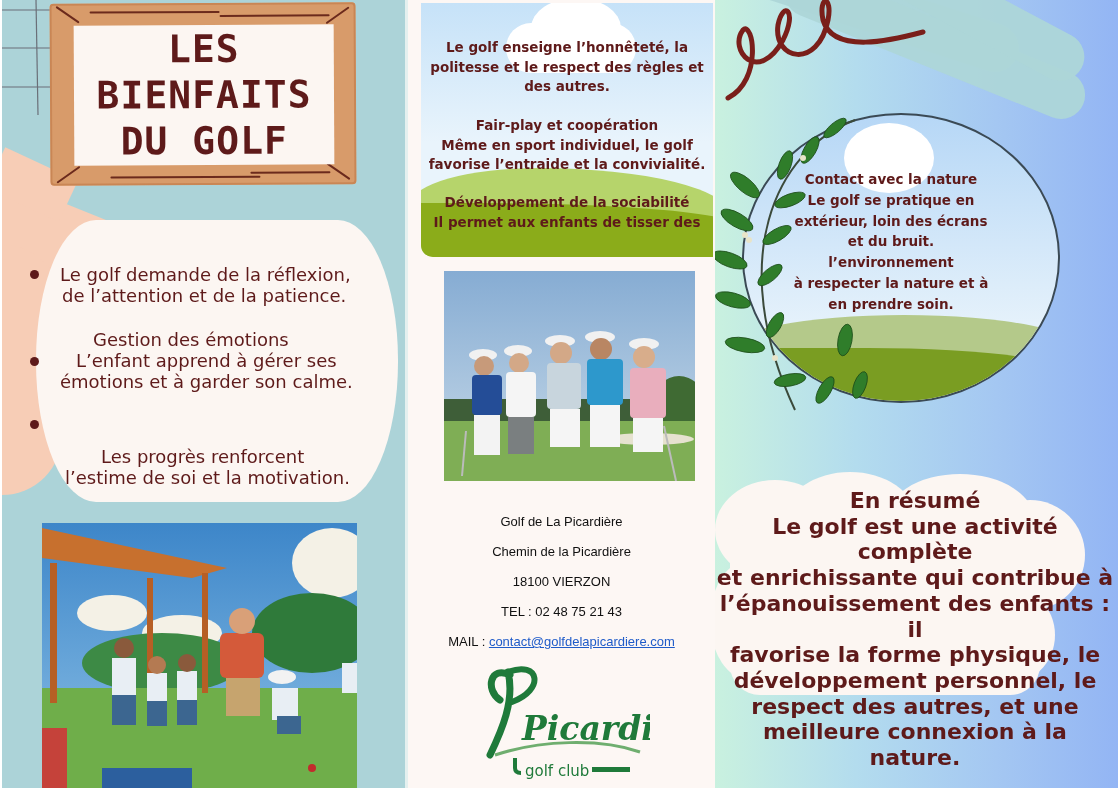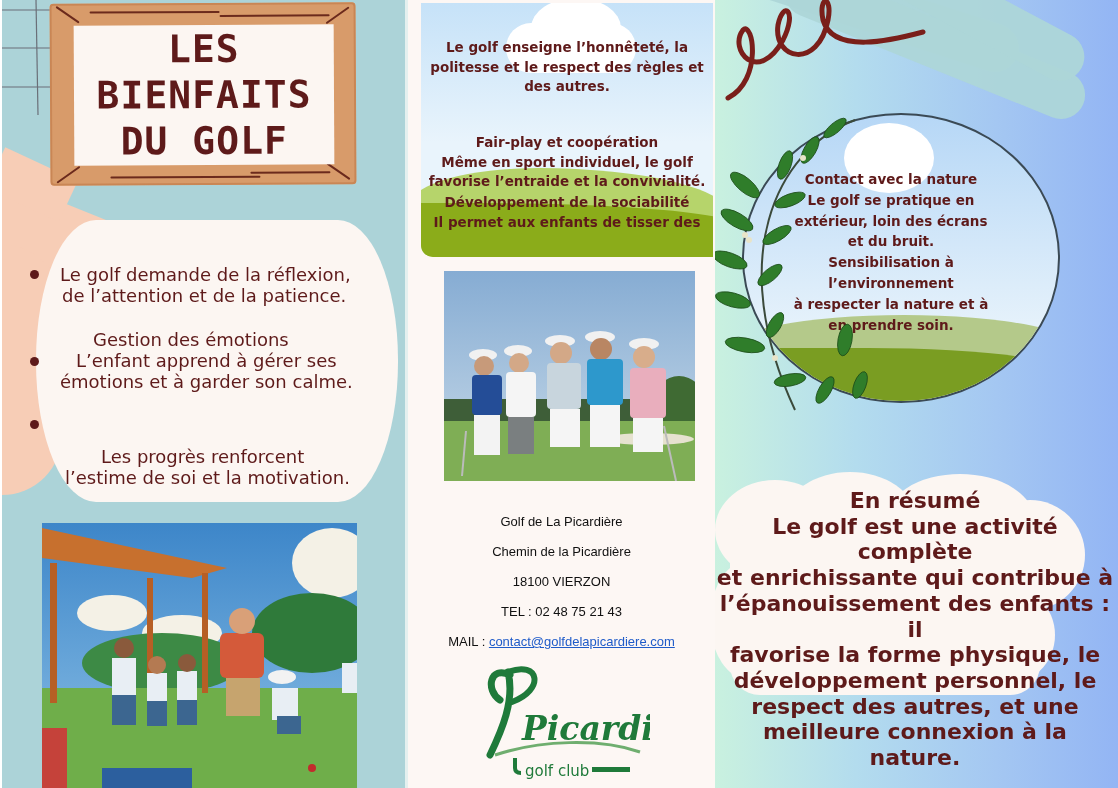--- a/index.html
+++ b/index.html
@@ -176,21 +176,21 @@
   <div class="sky-card">
     <div class="cloud" style="left:110px; top:-5px; width:90px; height:60px;"></div>
     <div class="cloud" style="left:85px; top:20px; width:130px; height:50px; border-radius:30px;"></div>
     <div class="hill1"></div>
     <div class="hill2"></div>
     <div class="mid-text" style="top:35px;">
       <div>Le golf enseigne l’honnêteté, la</div>
       <div>politesse et le respect  des règles et</div>
       <div>des autres.</div>
     </div>
-    <div class="mid-text" style="top:130px;">
+    <div class="mid-text" style="top:113px;">
       <div>Fair-play et coopération</div>
       <div>Même en sport individuel, le golf</div>
       <div>favorise l’entraide et la convivialité.</div>
     </div>
     <div class="mid-text" style="top:190px;">
       <div>Développement de la sociabilité</div>
       <div>Il permet aux enfants de tisser des</div>
     </div>
   </div>
 
@@ -268,21 +268,20 @@
 
   <div class="circle">
     <div class="cloud" style="left:100px; top:8px; width:90px; height:70px;"></div>
     <div class="hillc1"></div>
     <div class="hillc2"></div>
     <div class="circle-text" style="top:42px; left:-10px;margin-top:12px;">
       <div>Contact avec la nature</div>
       <div>Le golf se pratique en</div>
       <div>extérieur, loin des écrans</div>
       <div>et du bruit.</div>
-      <div>Sensibilisation à</div>
       <div>l’environnement</div>
       <div>à respecter la nature et à</div>
       <div>en prendre soin.</div>
     </div>
   </div>
 
   <svg class="laurel" viewBox="0 0 170 320">
     <path d="M140 10 C60 40, 10 150, 80 300" stroke="#3b4a3b" stroke-width="2" fill="none"></path>
     <g fill="#2f7d2a" stroke="#1d4d1a" stroke-width="0.8">
       <ellipse cx="120" cy="18" rx="14" ry="5" transform="rotate(-40 120 18)"></ellipse>

